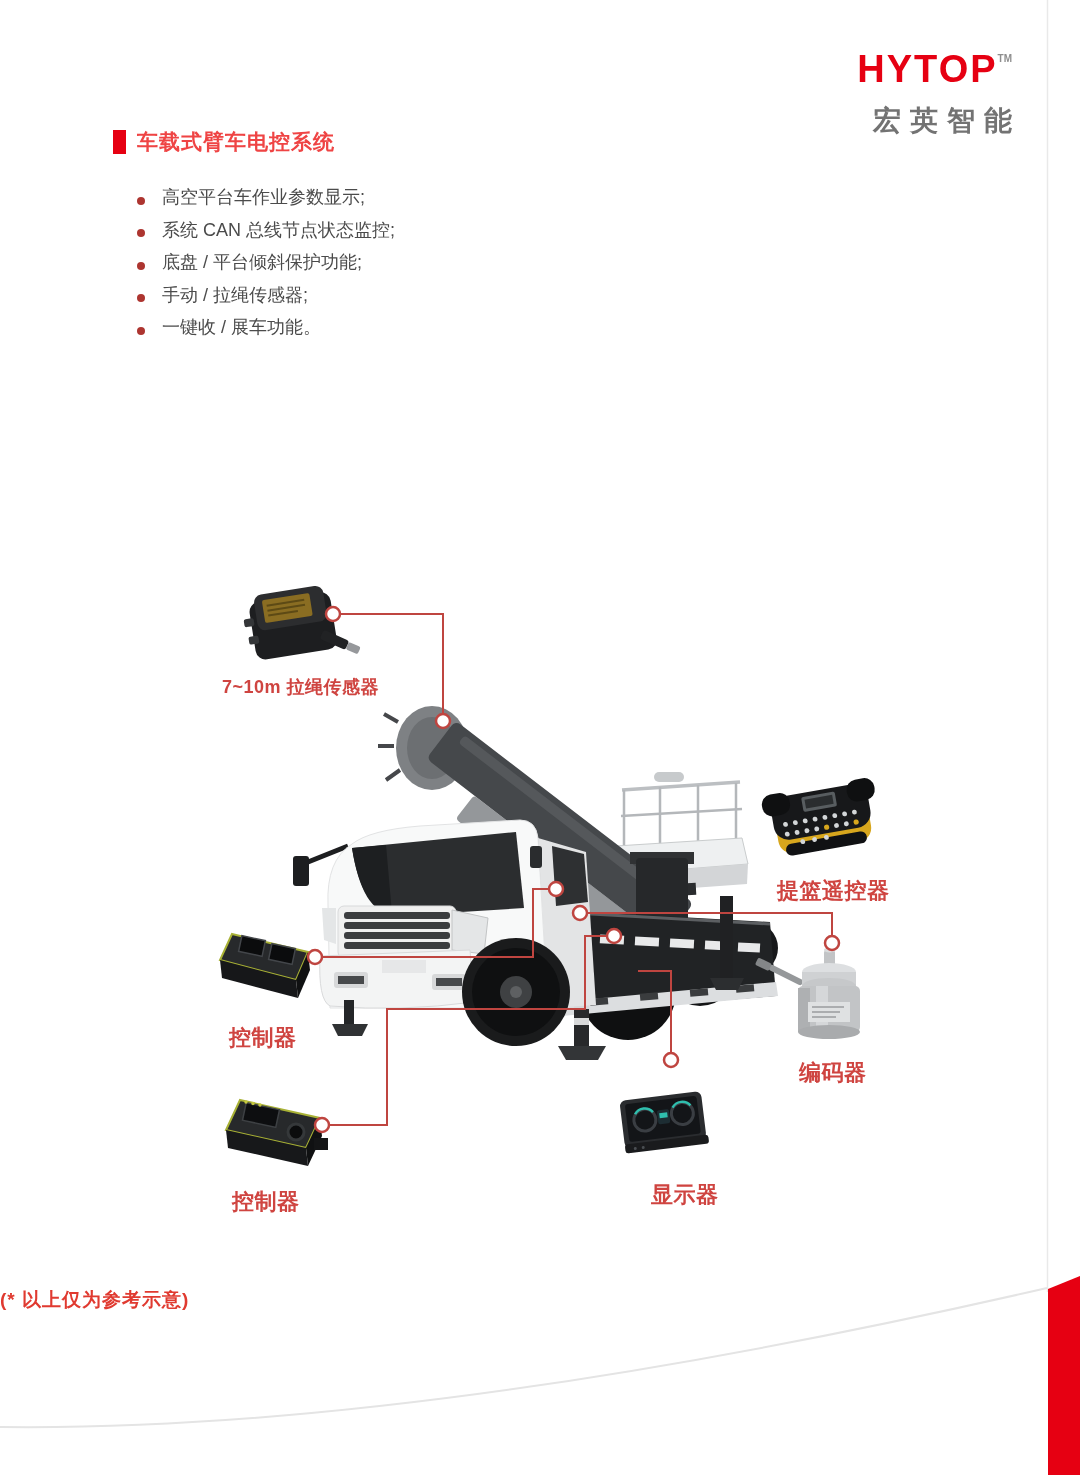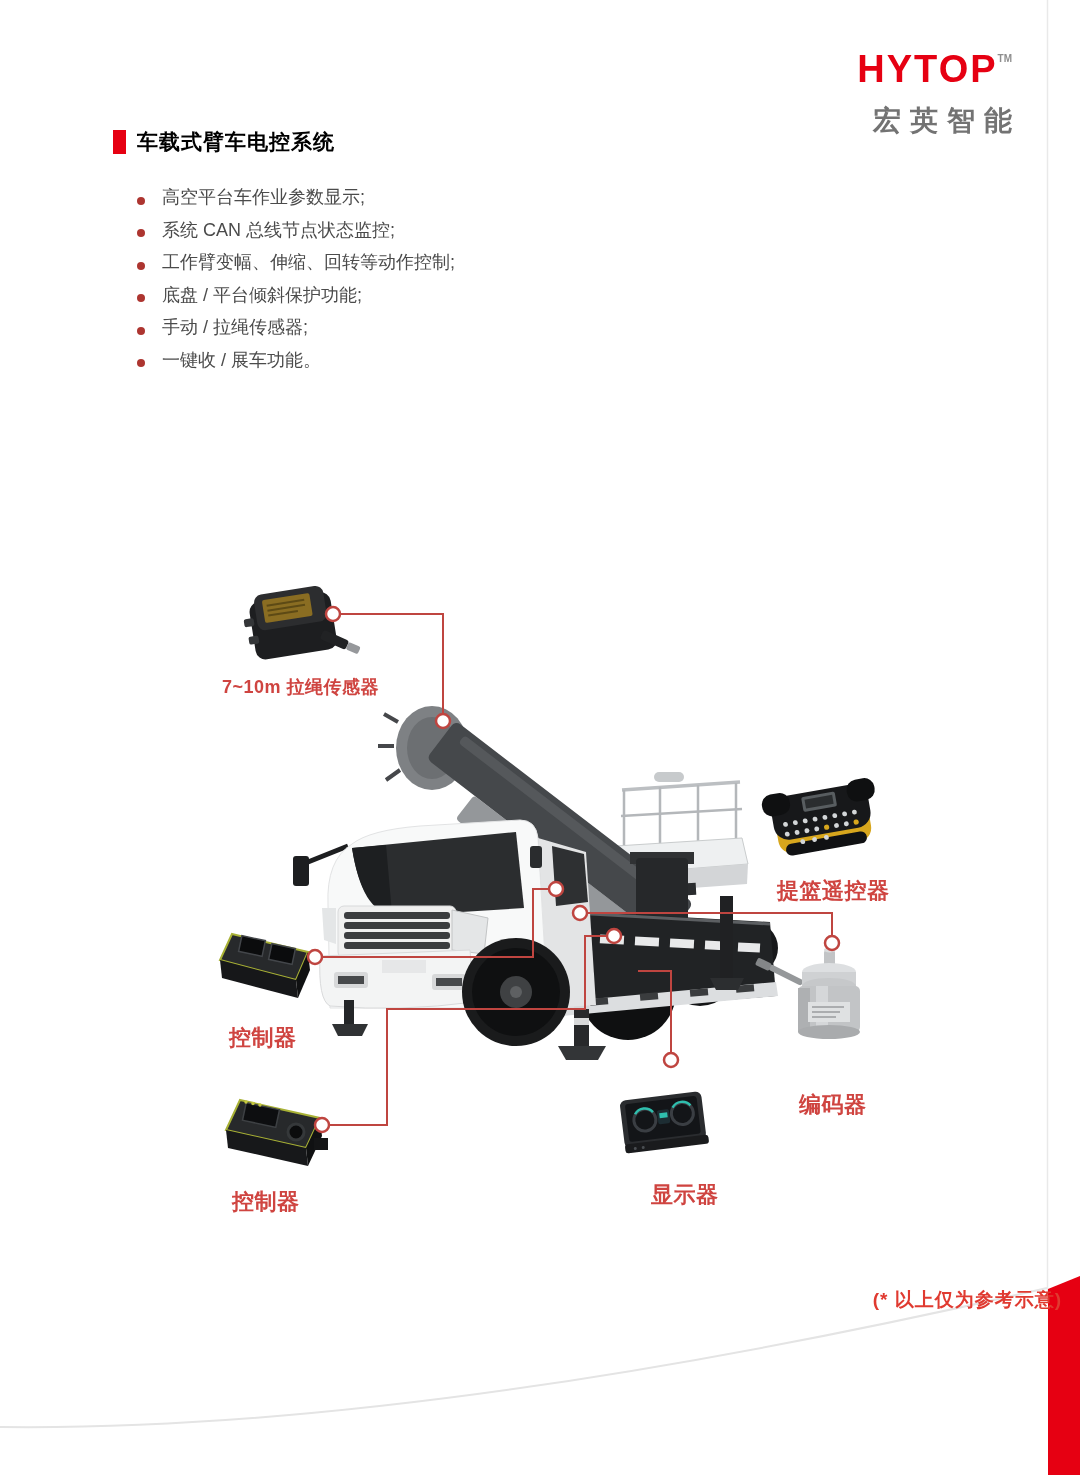--- a/index.html
+++ b/index.html
@@ -8,35 +8,35 @@
     font-family:"Liberation Sans", sans-serif;overflow:hidden;
   }
   
   .logo{position:absolute;top:50px;right:68px;text-align:right;line-height:1;}
   .logo-brand{font-size:38px;font-weight:900;color:#e60012;letter-spacing:2px;}
   .logo-tm{font-size:10px;font-weight:700;color:#8e8e8e;vertical-align:20px;letter-spacing:0;}
   .logo-name{margin-top:19px;font-size:28px;font-weight:700;color:#737373;letter-spacing:9px;margin-right:-9px;}
   
   .section-title{position:absolute;top:128px;left:113px;display:flex;align-items:center;gap:11px;}
   .title-bar{width:13px;height:24px;background:#e60012;}
-  .title-text{font-size:21px;font-weight:700;color:#000000;letter-spacing:1px;}
+  .title-text{font-size:21px;font-weight:700;color:#ef4444;letter-spacing:1px;}
   
   .features{position:absolute;top:188px;left:137px;margin:0;padding:0;list-style:none;}
   .features li{display:flex;align-items:center;margin-bottom:13px;font-size:18px;color:#4b4b4b;line-height:19.5px;}
   .bullet-dot{width:8px;height:8px;border-radius:50%;background:#ad3530;margin:6px 17px 0 0;flex:none;}
   
   .diagram-label{position:absolute;font-size:22px;font-weight:700;color:#cf4440;letter-spacing:0.5px;white-space:nowrap;}
   .lbl-pull-sensor{left:222px;top:675px;font-size:18px;}
   .lbl-controller-top{left:229px;top:1023px;}
   .lbl-controller-bottom{left:232px;top:1187px;}
   .lbl-remote{left:777px;top:876px;}
-  .lbl-encoder{left:799px;top:1058px;margin-top:32px;}
+  .lbl-encoder{left:799px;top:1058px;}
   .lbl-display{left:651px;top:1180px;}
   
-  .footer-note{position:absolute;top:1287px;left:0;width:1062px;text-align:right;
+  .footer-note{position:absolute;top:1287px;left:0;width:1062px;text-align:left;
     font-size:19px;font-weight:700;color:#e03a30;letter-spacing:1px;}
   svg.scene{position:absolute;left:0;top:0;}
 </style>
 </head>
 <body>
 
 <div class="logo">
   <div>
     <span class="logo-brand">HYTOP</span><span class="logo-tm">TM</span>
   </div>
@@ -49,24 +49,20 @@
 </div>
 
 <ul class="features">
   <li>
       <span class="bullet-dot"></span>
       <span>高空平台车作业参数显示;</span>
     </li>
   <li>
       <span class="bullet-dot"></span>
       <span>系统 CAN 总线节点状态监控;</span>
-    </li>
-  <li>
-      <span class="bullet-dot"></span>
-      <span>工作臂变幅、伸缩、回转等动作控制;</span>
     </li>
   <li>
       <span class="bullet-dot"></span>
       <span>底盘 / 平台倾斜保护功能;</span>
     </li>
   <li>
       <span class="bullet-dot"></span>
       <span>手动 / 拉绳传感器;</span>
     </li>
   <li>

